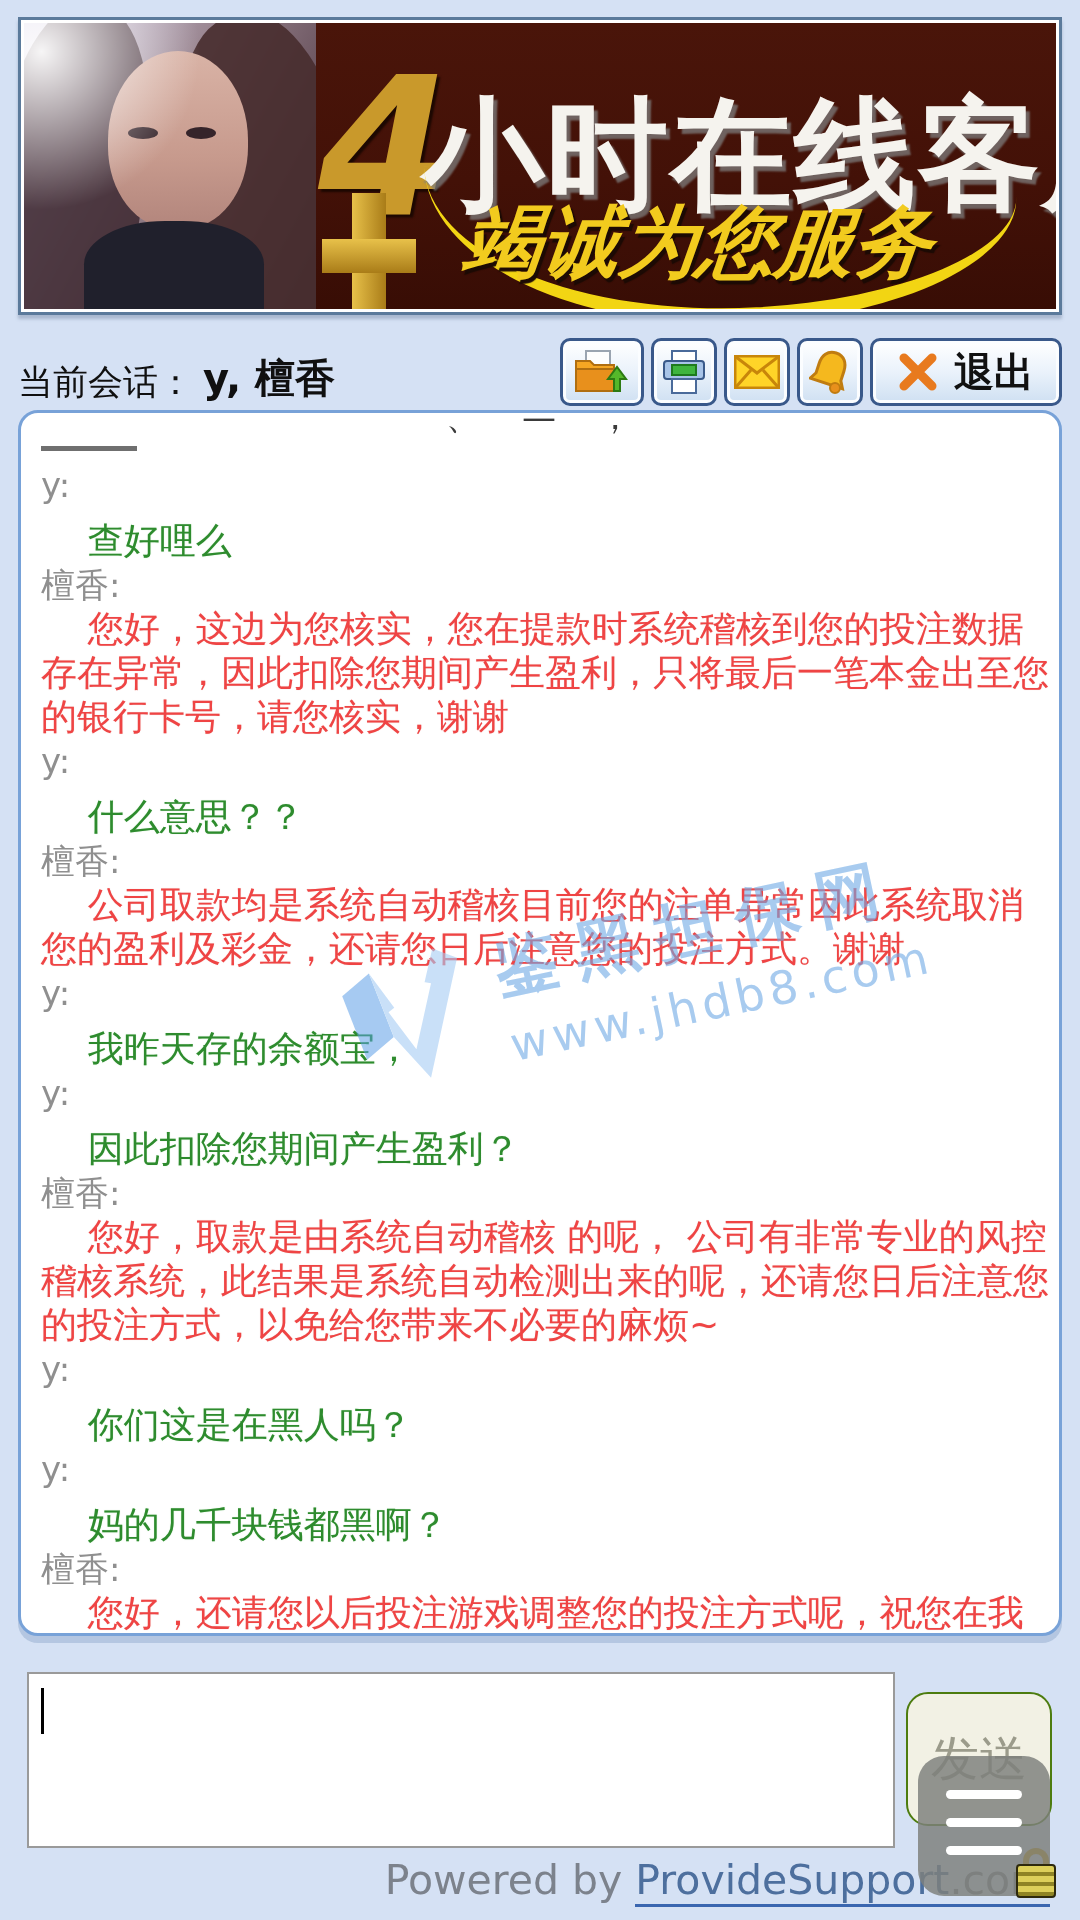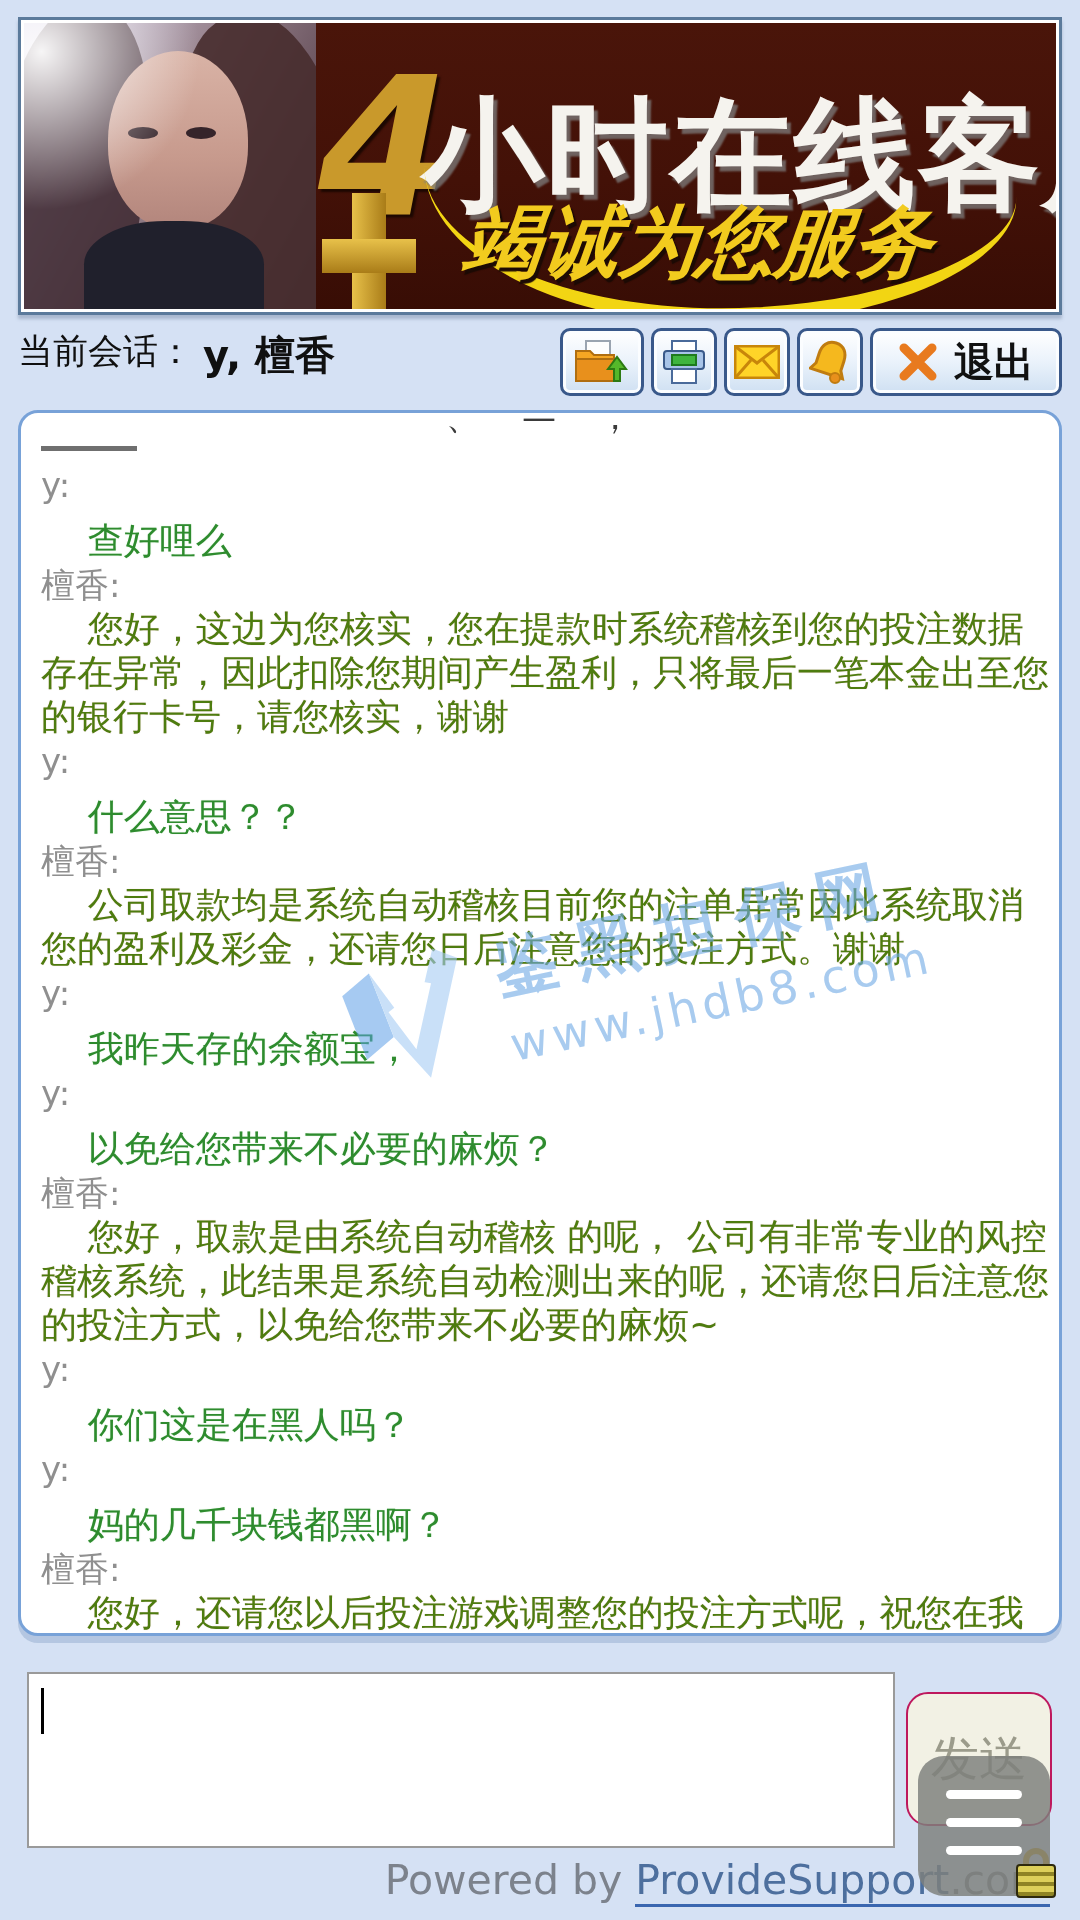--- a/index.html
+++ b/index.html
@@ -30,54 +30,54 @@
   .plus-v{position:absolute;left:36px;top:170px;width:34px;height:128px;background:linear-gradient(90deg,#e8c14a,#a97c18);}
   .plus-h{position:absolute;left:6px;top:216px;width:94px;height:34px;background:linear-gradient(180deg,#e8c14a,#a97c18);}
   .headline{position:absolute;left:106px;top:52px;font-size:122px;font-weight:800;white-space:nowrap;
     color:#f5f3ee;letter-spacing:2px;text-shadow:4px 5px 2px rgba(125,125,125,.75);}
   .tagline{position:absolute;left:148px;top:168px;font-size:78px;font-weight:bold;font-style:italic;white-space:nowrap;
     color:#f2cb1e;text-shadow:3px 4px 1px #1c0a04;transform:skewX(-6deg);}
   .swoosh{position:absolute;left:112px;top:128px;width:590px;height:158px;
     border-bottom:16px solid #f2d513;border-radius:0 0 45% 55%/0 0 65% 100%;transform:rotate(-3deg);}
   .greeting{position:absolute;left:12px;top:6px;width:446px;font-size:38px;line-height:72px;color:#0d0d0d;z-index:5;}
   
-  .session-bar{position:absolute;left:18px;top:328px;width:1044px;height:78px;display:flex;align-items:flex-start;}
+  .session-bar{position:absolute;left:18px;top:328px;width:1044px;height:78px;display:flex;align-items:flex-end;}
   .session-label{font-size:35px;color:#101010;}
   .session-names{font-size:40px;font-weight:bold;color:#101010;margin-left:10px;white-space:nowrap;}
   .session-spacer{flex:1;}
   .tb{display:flex;gap:7px;align-items:center;}
   .tbtn{height:68px;box-sizing:border-box;border:3px solid #39588a;border-radius:10px;
     background:linear-gradient(#ffffff,#eaf2fb 50%,#cfe0f2);box-shadow:inset 0 0 0 3px #fbfdff;
     display:flex;align-items:center;justify-content:center;font-family:Liberation Serif, serif;}
   .tbtn.sq{width:84px;} .tbtn.sm{width:66px;}
   .exit-btn{width:192px;gap:16px;font-size:40px;font-weight:600;color:#111;}
   
   .chat-panel{position:absolute;left:18px;top:410px;width:1044px;height:1226px;box-sizing:border-box;
     background:#fff;border:3px solid #78a2d8;border-radius:20px;overflow:hidden;
     box-shadow:0 7px 0 rgba(148,172,205,.5);}
   .frag{position:absolute;top:0;left:425px;width:240px;height:24px;overflow:hidden;}
   .frag span{display:block;margin-top:-18px;font-size:34px;letter-spacing:42px;color:#3a3a3a;white-space:nowrap;}
   .topline{position:absolute;top:33px;left:20px;width:96px;height:5px;background:#6f6f6f;}
   .messages{position:absolute;top:50px;left:20px;right:10px;}
   .author{font-size:34px;line-height:44px;color:#8f8f8f;}
   .mtext{font-size:36px;line-height:44px;text-indent:1.3em;word-break:break-all;}
   .customer{color:#2e8b2e;text-shadow:0 0 1px rgba(120,210,120,.5);margin-top:12px;}
-  .agent{color:#4d7c0f;text-shadow:0 0 1px rgba(210,120,110,.4);}
+  .agent{color:#ef4444;text-shadow:0 0 1px rgba(210,120,110,.4);}
   
   .watermark{position:absolute;left:312px;top:492px;display:flex;align-items:flex-start;
     transform:rotate(-12deg);opacity:.6;pointer-events:none;z-index:6;color:#6faae6;}
   .wm-text{margin-left:26px;margin-top:-6px;}
   .wm-title{font-size:64px;letter-spacing:18px;font-weight:bold;white-space:nowrap;}
   .wm-url{font-size:46px;letter-spacing:5px;white-space:nowrap;margin-top:6px;}
   
   .input-box{position:absolute;left:27px;top:1672px;width:868px;height:176px;box-sizing:border-box;
     background:#fff;border:2px solid #9a9a9a;}
   .caret{position:absolute;left:12px;top:14px;width:3px;height:46px;background:#000;}
   .send-btn{position:absolute;left:906px;top:1692px;width:146px;height:134px;box-sizing:border-box;
-    background:#f2f1e4;border:2px solid #be185d;border-radius:22px;color:#9b9b8b;font-size:48px;
+    background:#f2f1e4;border:2px solid #4d7c0f;border-radius:22px;color:#9b9b8b;font-size:48px;
     display:flex;align-items:center;justify-content:center;z-index:1;}
   .gray-overlay{position:absolute;left:918px;top:1756px;width:132px;height:140px;border-radius:26px;
     background:rgba(125,128,124,.83);z-index:4;display:flex;flex-direction:column;align-items:center;
     padding-top:34px;box-sizing:border-box;gap:19px;}
   .gray-overlay .bar{width:76px;height:9px;border-radius:5px;background:#fff;flex:none;}
   .padlock{position:absolute;left:1014px;top:1848px;width:44px;z-index:5;display:flex;flex-direction:column;align-items:center;}
   .shackle{width:26px;height:18px;border:6px solid #8a8468;border-bottom:none;border-radius:14px 14px 0 0;box-sizing:border-box;}
   .lock-body{width:40px;height:34px;margin-top:-2px;border:2px solid #2e2a0e;border-radius:4px;box-sizing:border-box;
     background:repeating-linear-gradient(180deg,#ddd05a 0 6px,#8f8425 6px 10px);}
   .footer{position:absolute;top:1856px;right:30px;font-size:41px;color:#7c828c;z-index:2;white-space:nowrap;}
@@ -160,21 +160,21 @@
       <div class="mtext customer">查好哩么</div>
       <div class="author">檀香:</div>
       <div class="mtext agent">您好，这边为您核实，您在提款时系统稽核到您的投注数据存在异常，因此扣除您期间产生盈利，只将最后一笔本金出至您的银行卡号，请您核实，谢谢</div>
       <div class="author">y:</div>
       <div class="mtext customer">什么意思？？</div>
       <div class="author">檀香:</div>
       <div class="mtext agent">公司取款均是系统自动稽核目前您的注单异常因此系统取消您的盈利及彩金，还请您日后注意您的投注方式。谢谢</div>
       <div class="author">y:</div>
       <div class="mtext customer">我昨天存的余额宝，</div>
       <div class="author">y:</div>
-      <div class="mtext customer">以免给您带来不必要的麻烦？</div>
+      <div class="mtext customer">因此扣除您期间产生盈利？</div>
       <div class="author">檀香:</div>
       <div class="mtext agent">您好，取款是由系统自动稽核 的呢， 公司有非常专业的风控稽核系统，此结果是系统自动检测出来的呢，还请您日后注意您的投注方式，以免给您带来不必要的麻烦~</div>
       <div class="author">y:</div>
       <div class="mtext customer">你们这是在黑人吗？</div>
       <div class="author">y:</div>
       <div class="mtext customer">妈的几千块钱都黑啊？</div>
       <div class="author">檀香:</div>
       <div class="mtext agent">您好，还请您以后投注游戏调整您的投注方式呢，祝您在我司游戏愉快哦，谢谢</div>
       <div class="author">y:</div>
     </div>

